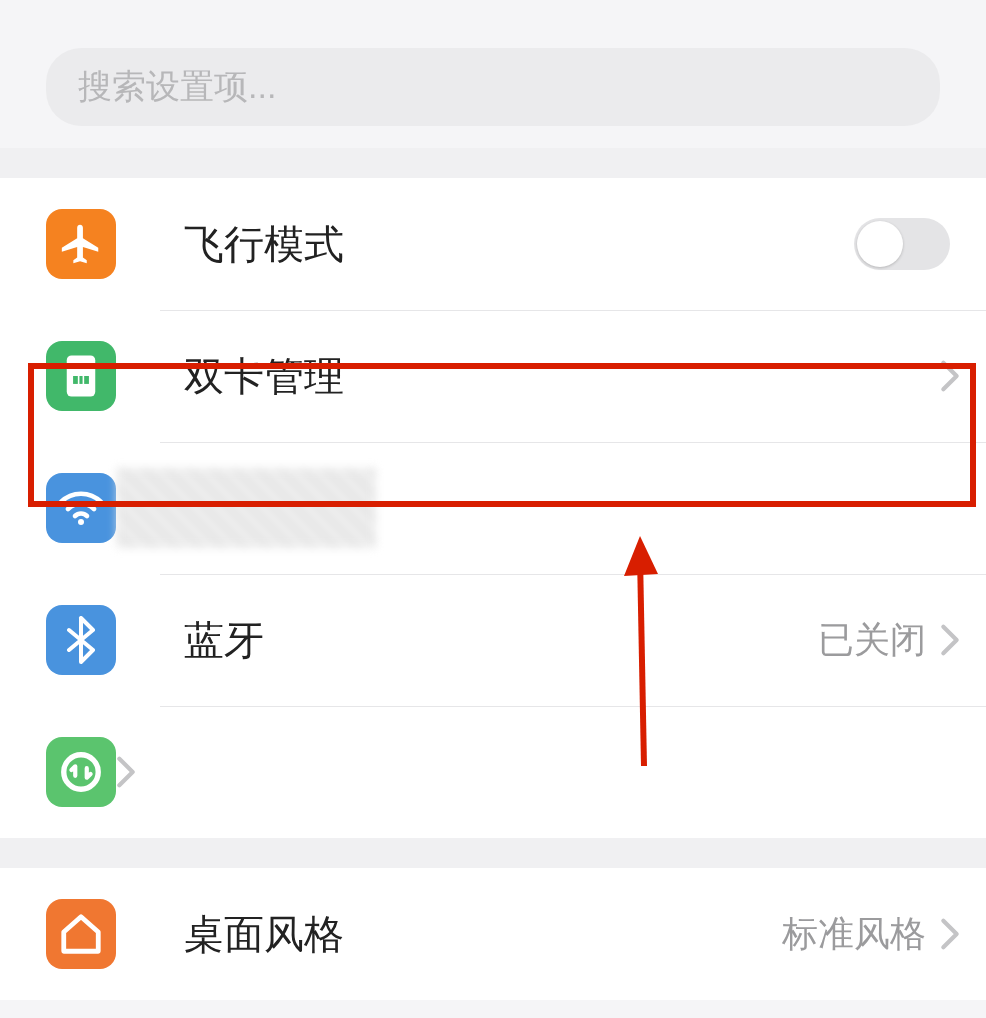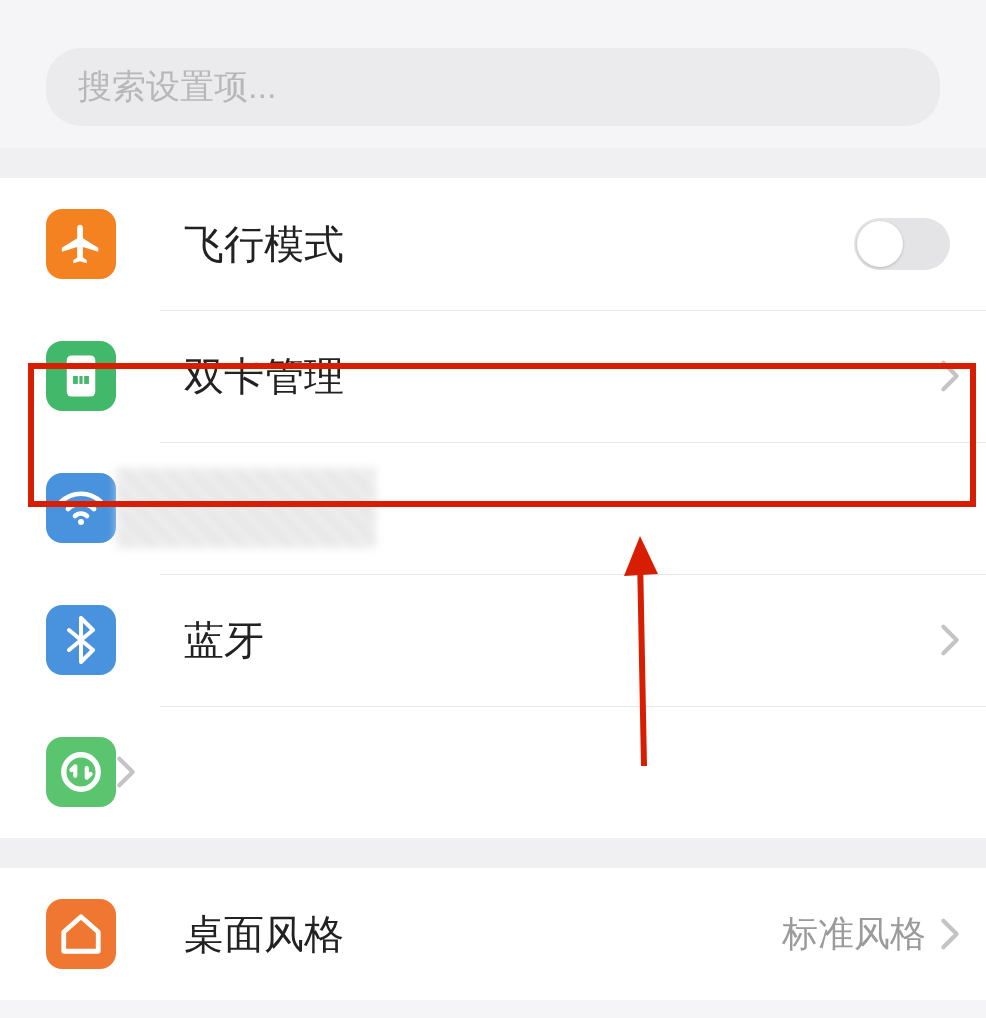--- a/index.html
+++ b/index.html
@@ -195,20 +195,21 @@
   </div>
 
   <div class="item">
     <div class="divider-top"></div>
     <div class="icon-box bg-blue">
       <svg width="30" height="48" viewBox="0 0 14 24" fill="none" stroke="white" stroke-width="2" stroke-linejoin="round" stroke-linecap="round">
           <path d="M7 1v22l6-6-12-10M7 1l6 6-12 10"></path>
         </svg>
     </div>
     <div class="label">蓝牙</div>
+    <div class="value">已关闭</div>
     <div class="chevron">
       <svg width="20" height="36" viewBox="0 0 12 20">
           <path d="M2 2l8 8-8 8" stroke="#c4c4c6" stroke-width="2.5" fill="none" stroke-linecap="round" stroke-linejoin="round"></path>
         </svg>
     </div>
   </div>
 
   <div class="item">
     <div class="divider-top"></div>
     <div class="icon-box bg-green-light">

